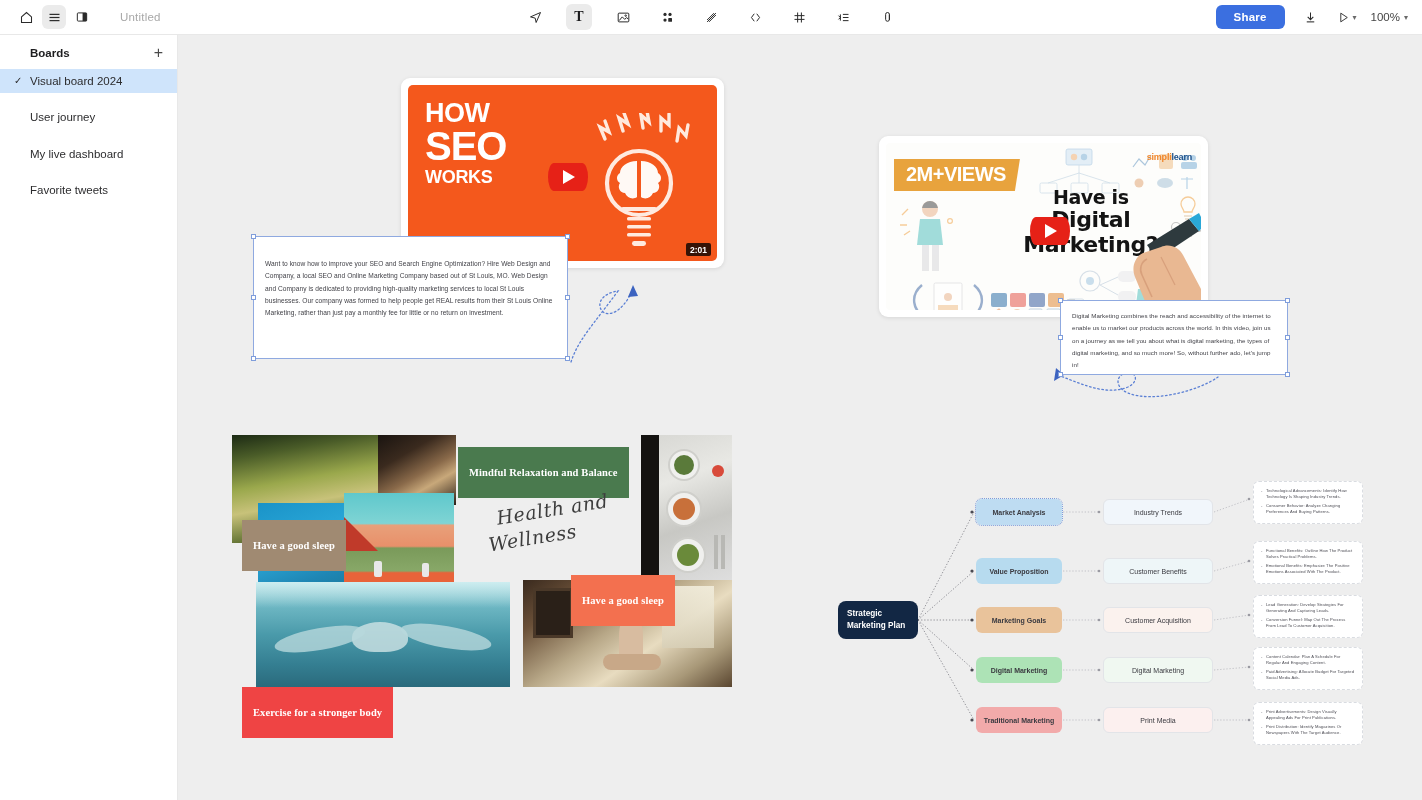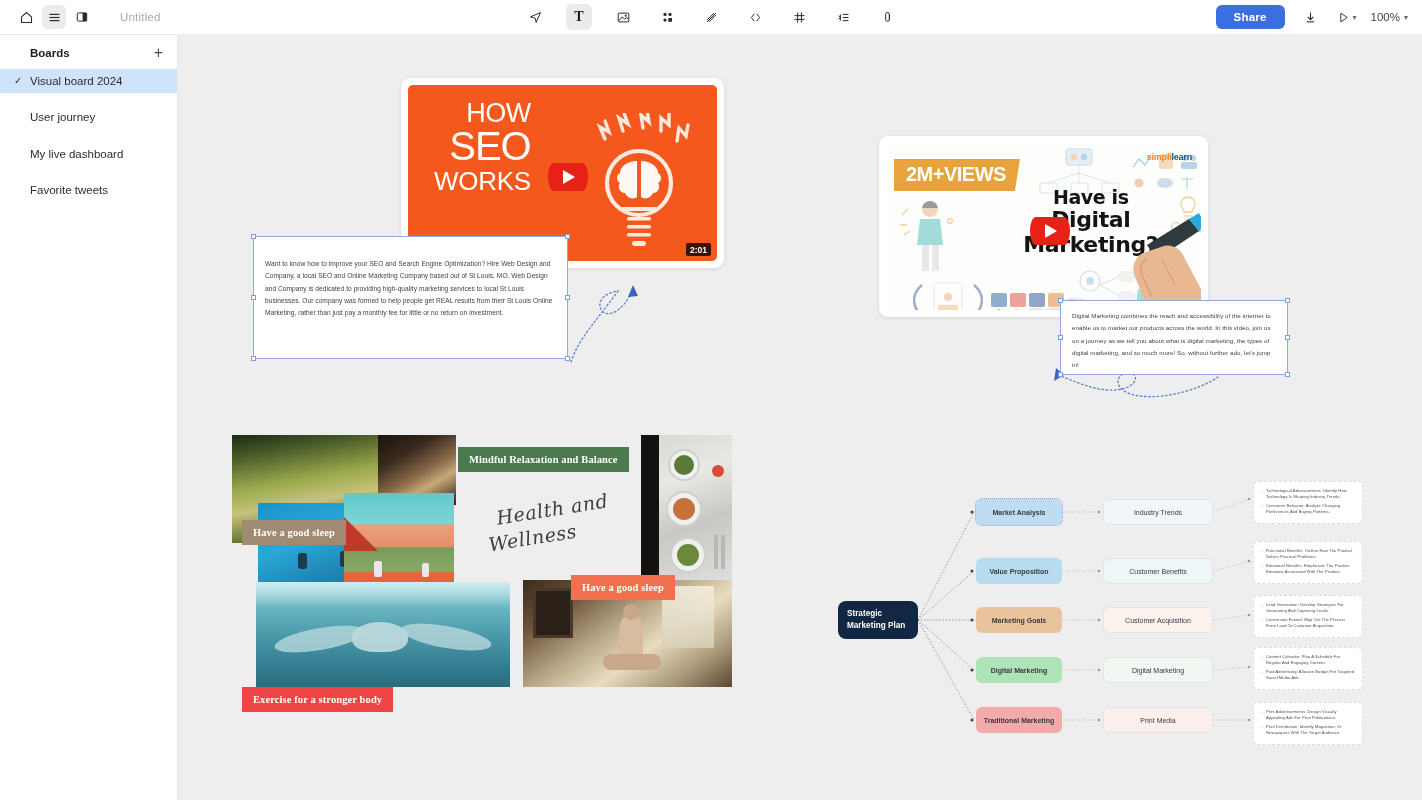--- a/index.html
+++ b/index.html
@@ -74,28 +74,27 @@
     position:absolute; background:#fff; border-radius:9px;
     box-shadow:0 1px 4px rgba(0,0,0,.10);
     padding:7px;
   }
   #seo-card { left:223px; top:43px; width:323px; height:190px; }
   .seo-thumb {
     width:100%; height:100%; border-radius:5px; background:#f4581c;
     position:relative; overflow:hidden;
   }
   .seo-txt {
-    position:absolute; left:26px; top:15px;
-    color:#fff; font-weight:normal; line-height:.98;
+    position:absolute; left:17px; top:15px;
+    color:#fff; font-weight:bold; line-height:.98;
     font-family:"Liberation Sans", sans-serif;
-    text-align:right;
   }
   .seo-l1 { font-size:27px; letter-spacing:-.5px; }
   .seo-l2 { font-size:40px; letter-spacing:-1px; margin-top:1px; }
-  .seo-l3 { font-size:26px; letter-spacing:-.3px; margin-top:2px; }
+  .seo-l3 { font-size:18px; letter-spacing:-.3px; margin-top:2px; }
   .bulb { position:absolute; right:24px; top:28px; }
   .dur-badge {
     position:absolute; right:6px; bottom:5px;
     background:rgba(0,0,0,.78); color:#fff; font-size:8.5px; font-weight:bold;
     padding:1.5px 4px; border-radius:2px;
   }
   .yt-play {
     position:absolute; width:40px; height:28px; background:#e62117;
     border-radius:6px/50%; display:flex; align-items:center; justify-content:center;
     cursor:pointer;
@@ -162,21 +161,21 @@
   .hand {
     position:absolute; right:-4px; top:54px; width:92px; height:128px;
   }
 
   
   #collage { position:absolute; left:54px; top:400px; width:500px; height:273px; }
   .cimg { position:absolute; overflow:hidden; }
   .lbl {
     position:absolute; font-family:"Liberation Serif", serif;
     font-weight:bold; color:#fff; font-size:10.5px;
-    padding:7px 11px; letter-spacing:.1px; white-space:nowrap;
+    padding:20px 11px; letter-spacing:.1px; white-space:nowrap;
   }
   .script {
     position:absolute; font-family:"DejaVu Serif", serif; font-style:italic;
     color:#3d3d3d; font-size:19px; line-height:1.35; letter-spacing:.6px;
   }
 
   
   #mindmap { position:absolute; left:660px; top:380px; width:540px; height:370px; }
   .mm-root {
     position:absolute; left:0px; top:186px; width:80px; height:38px;

